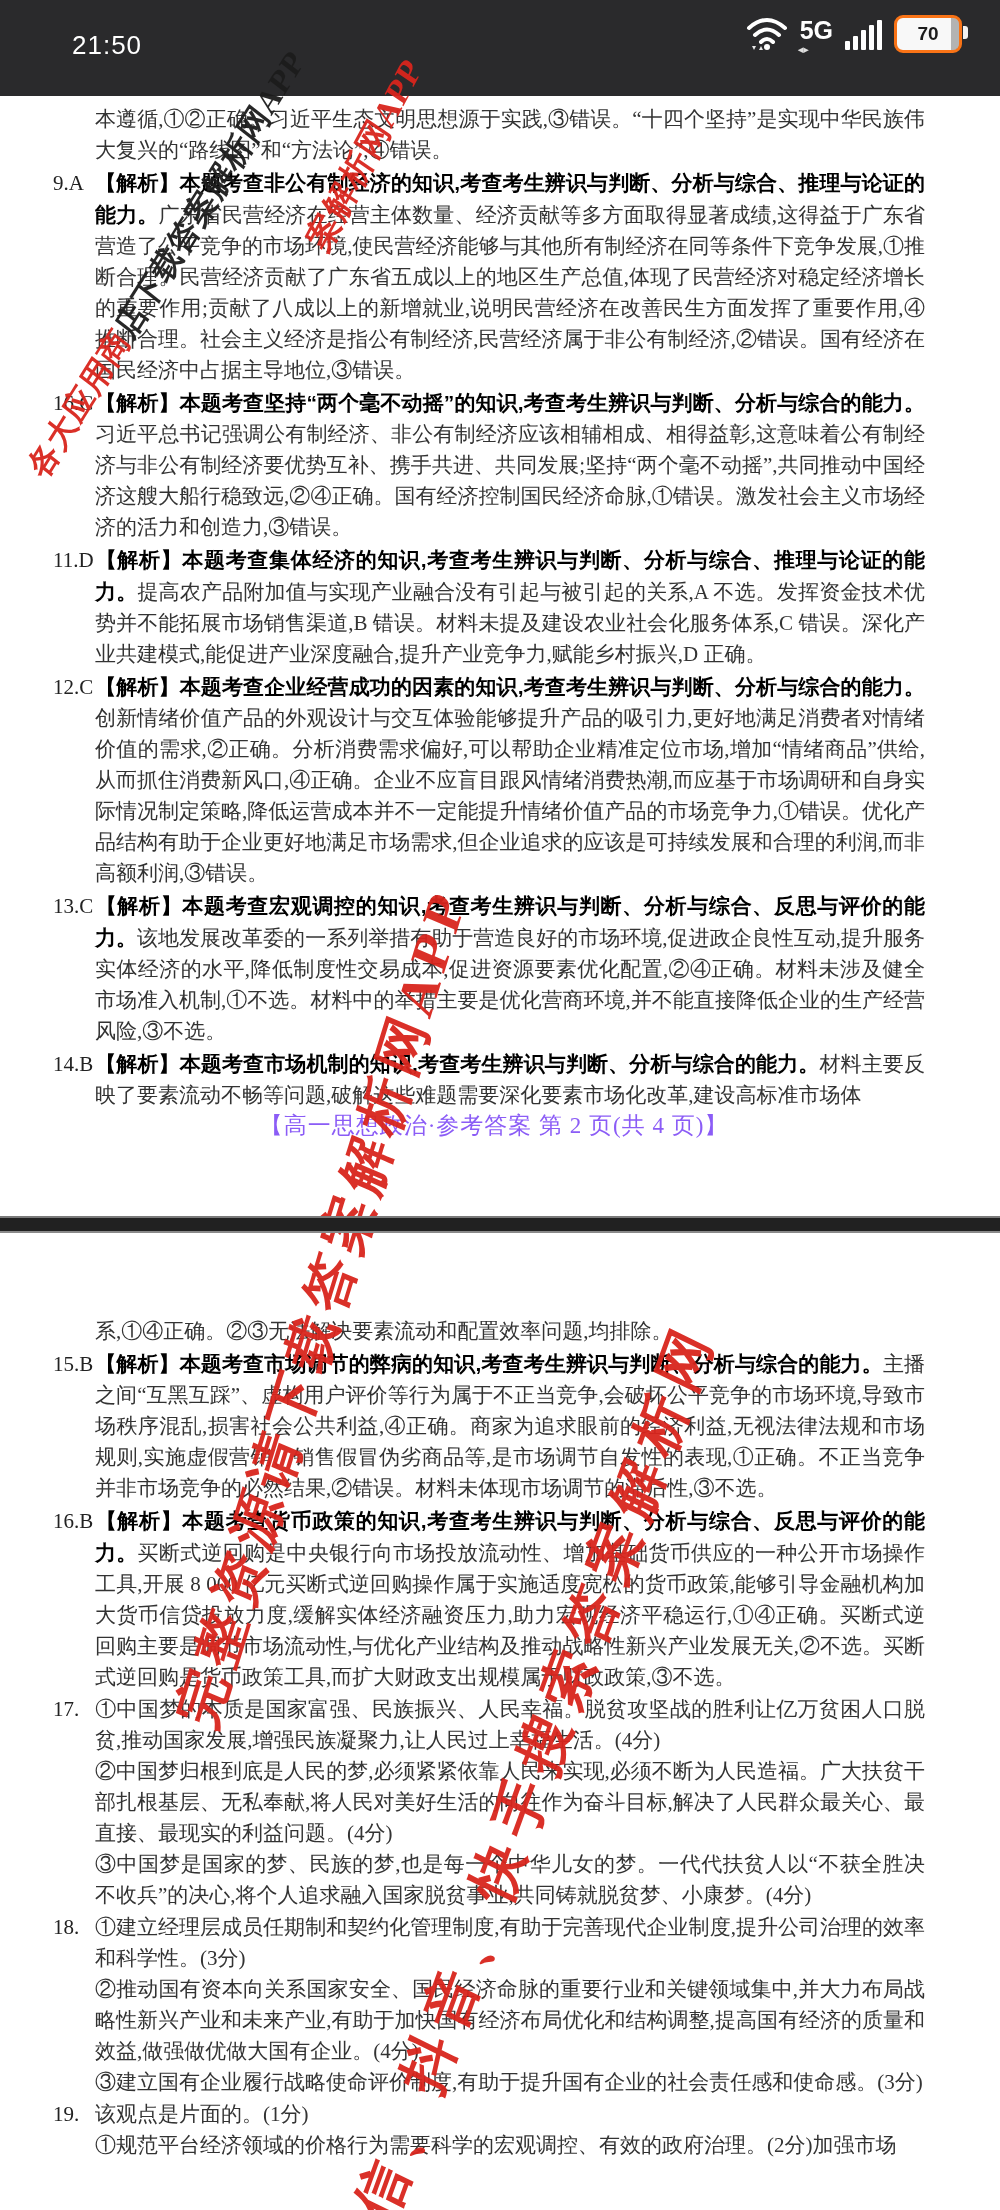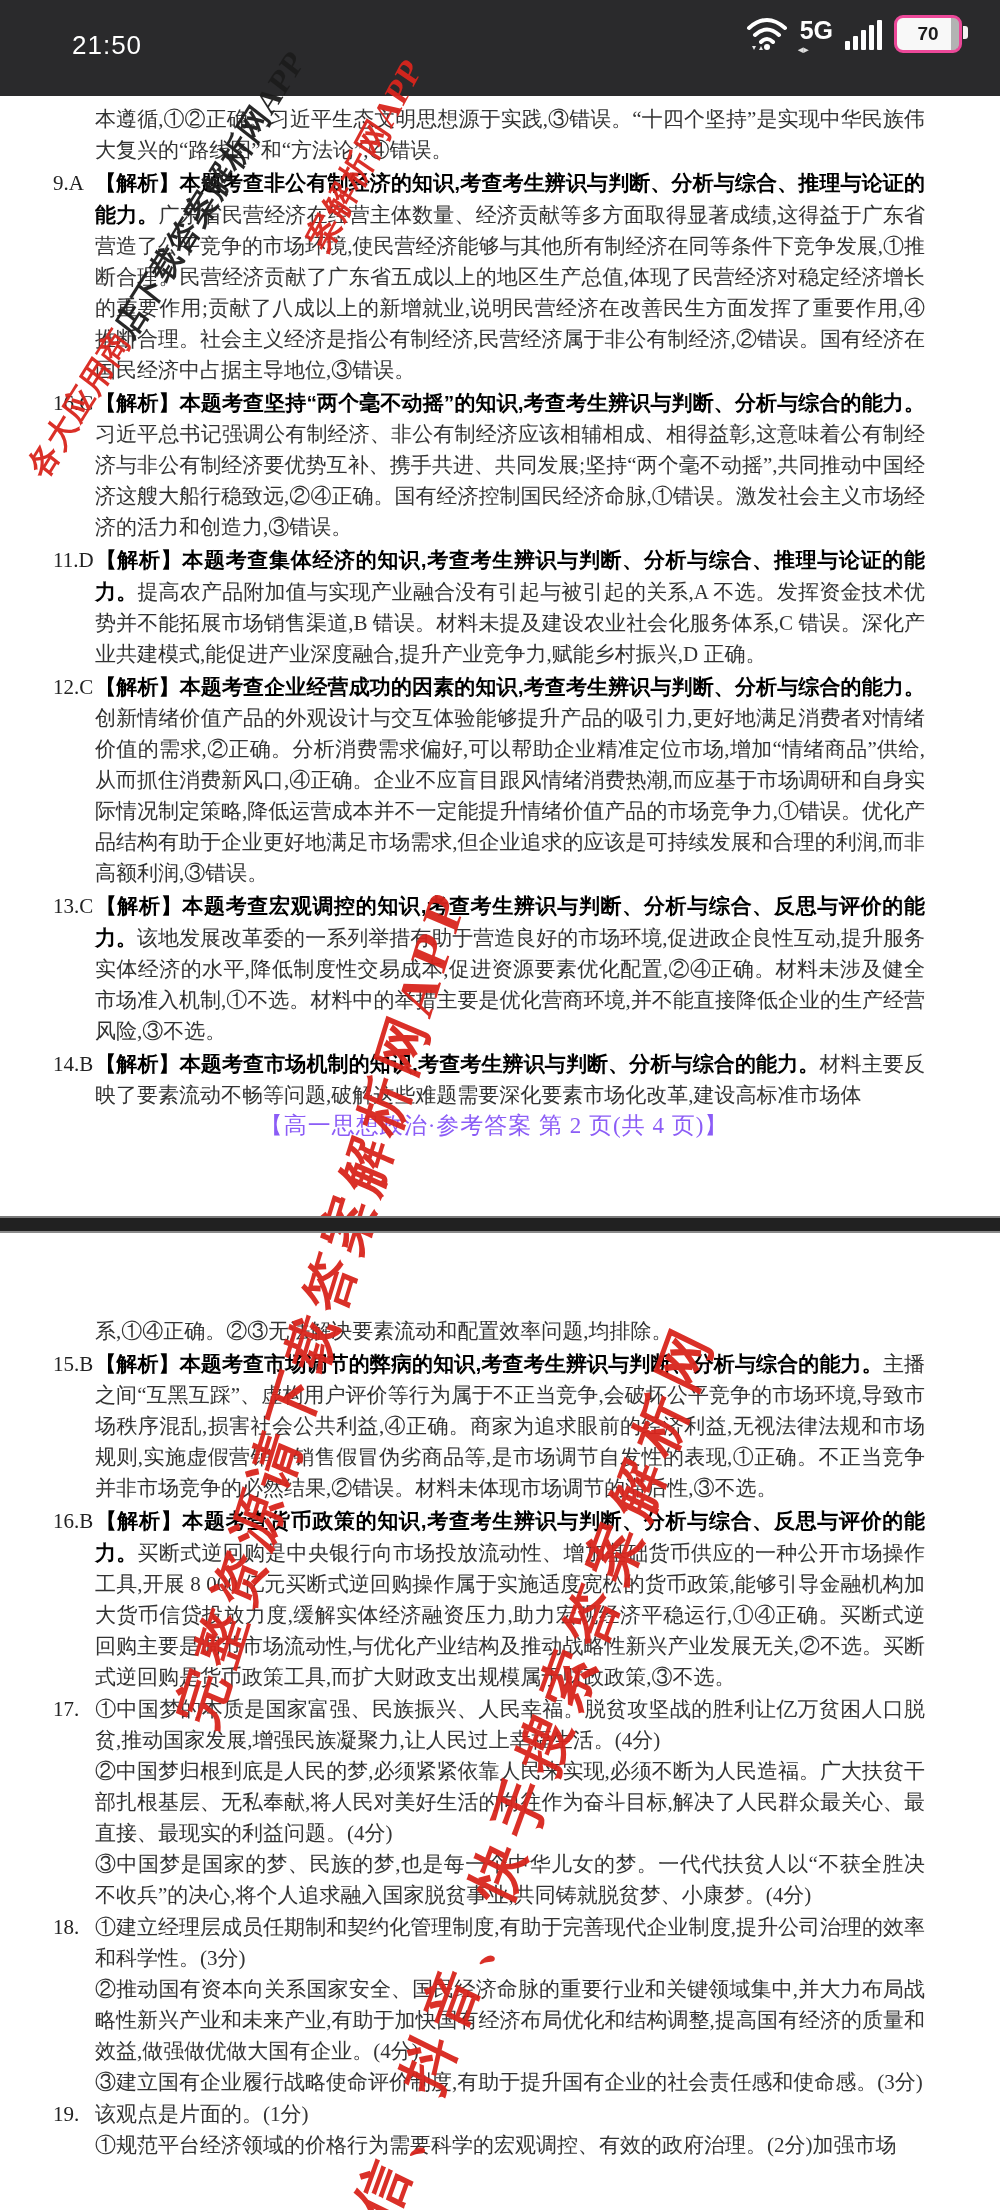--- a/index.html
+++ b/index.html
@@ -14,21 +14,21 @@
     background:#2a2a2c;z-index:10;
     font-family:"Liberation Sans","DejaVu Sans",sans-serif;color:#ffffff;
   }
   .sb-time{position:absolute;left:72px;top:30px;font-size:26px;font-weight:500;letter-spacing:1px;}
   .sb-right{position:absolute;right:38px;top:10px;height:48px;display:flex;align-items:center;gap:12px;}
   .sb-wifi{width:42px;height:36px;position:relative;}
   .sb-5g{font-size:25px;font-weight:700;line-height:1;position:relative;top:-4px;}
   .sb-5g .arrows{position:absolute;left:-2px;top:26px;font-size:11px;letter-spacing:0;opacity:.85;}
   .sb-bars{display:flex;align-items:flex-end;gap:3px;height:32px;}
   .sb-bars i{display:block;width:5px;background:#fff;border-radius:1px;}
-  .sb-batt{position:relative;width:62px;height:32px;border:3px solid #ec4899;border-radius:9px;background:#f8f8f8;display:flex;align-items:center;justify-content:center;}
+  .sb-batt{position:relative;width:62px;height:32px;border:3px solid #f97316;border-radius:9px;background:#f8f8f8;display:flex;align-items:center;justify-content:center;}
   .sb-batt .lvl{font-size:19px;font-weight:700;color:#1c1c1c;position:relative;z-index:2;}
   .sb-batt .gap{position:absolute;right:0;top:0;bottom:0;width:8px;background:rgba(0,0,0,.28);border-radius:0 6px 6px 0;}
   .sb-batt .nub{position:absolute;right:-9px;top:8px;width:5px;height:13px;background:#f2f2f2;border-radius:0 3px 3px 0;}
   
   .page{position:absolute;left:0;width:1000px;color:#333;font-size:21px;line-height:31px;text-align:justify;}
   .page-inner{padding:0 75px 0 95px;}
   #page2{top:96px;height:1120px;overflow:hidden;}
   #page2 .page-inner{padding-top:8px;}
   #page3{top:1232px;height:978px;overflow:hidden;}
   #page3 .page-inner{padding-top:84px;}

